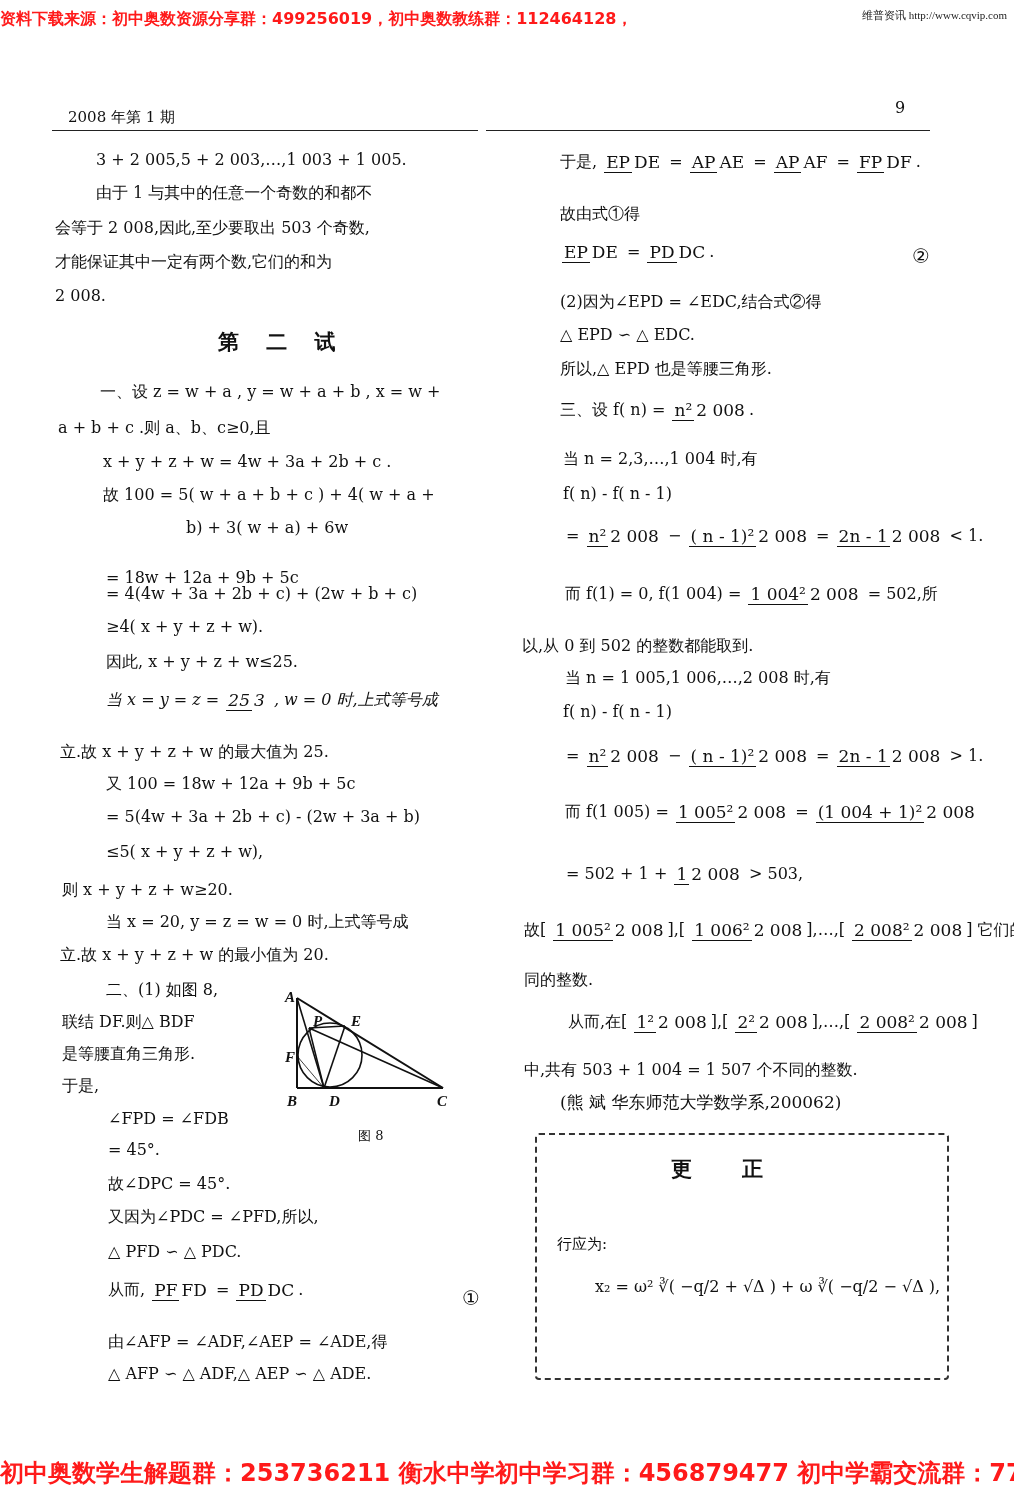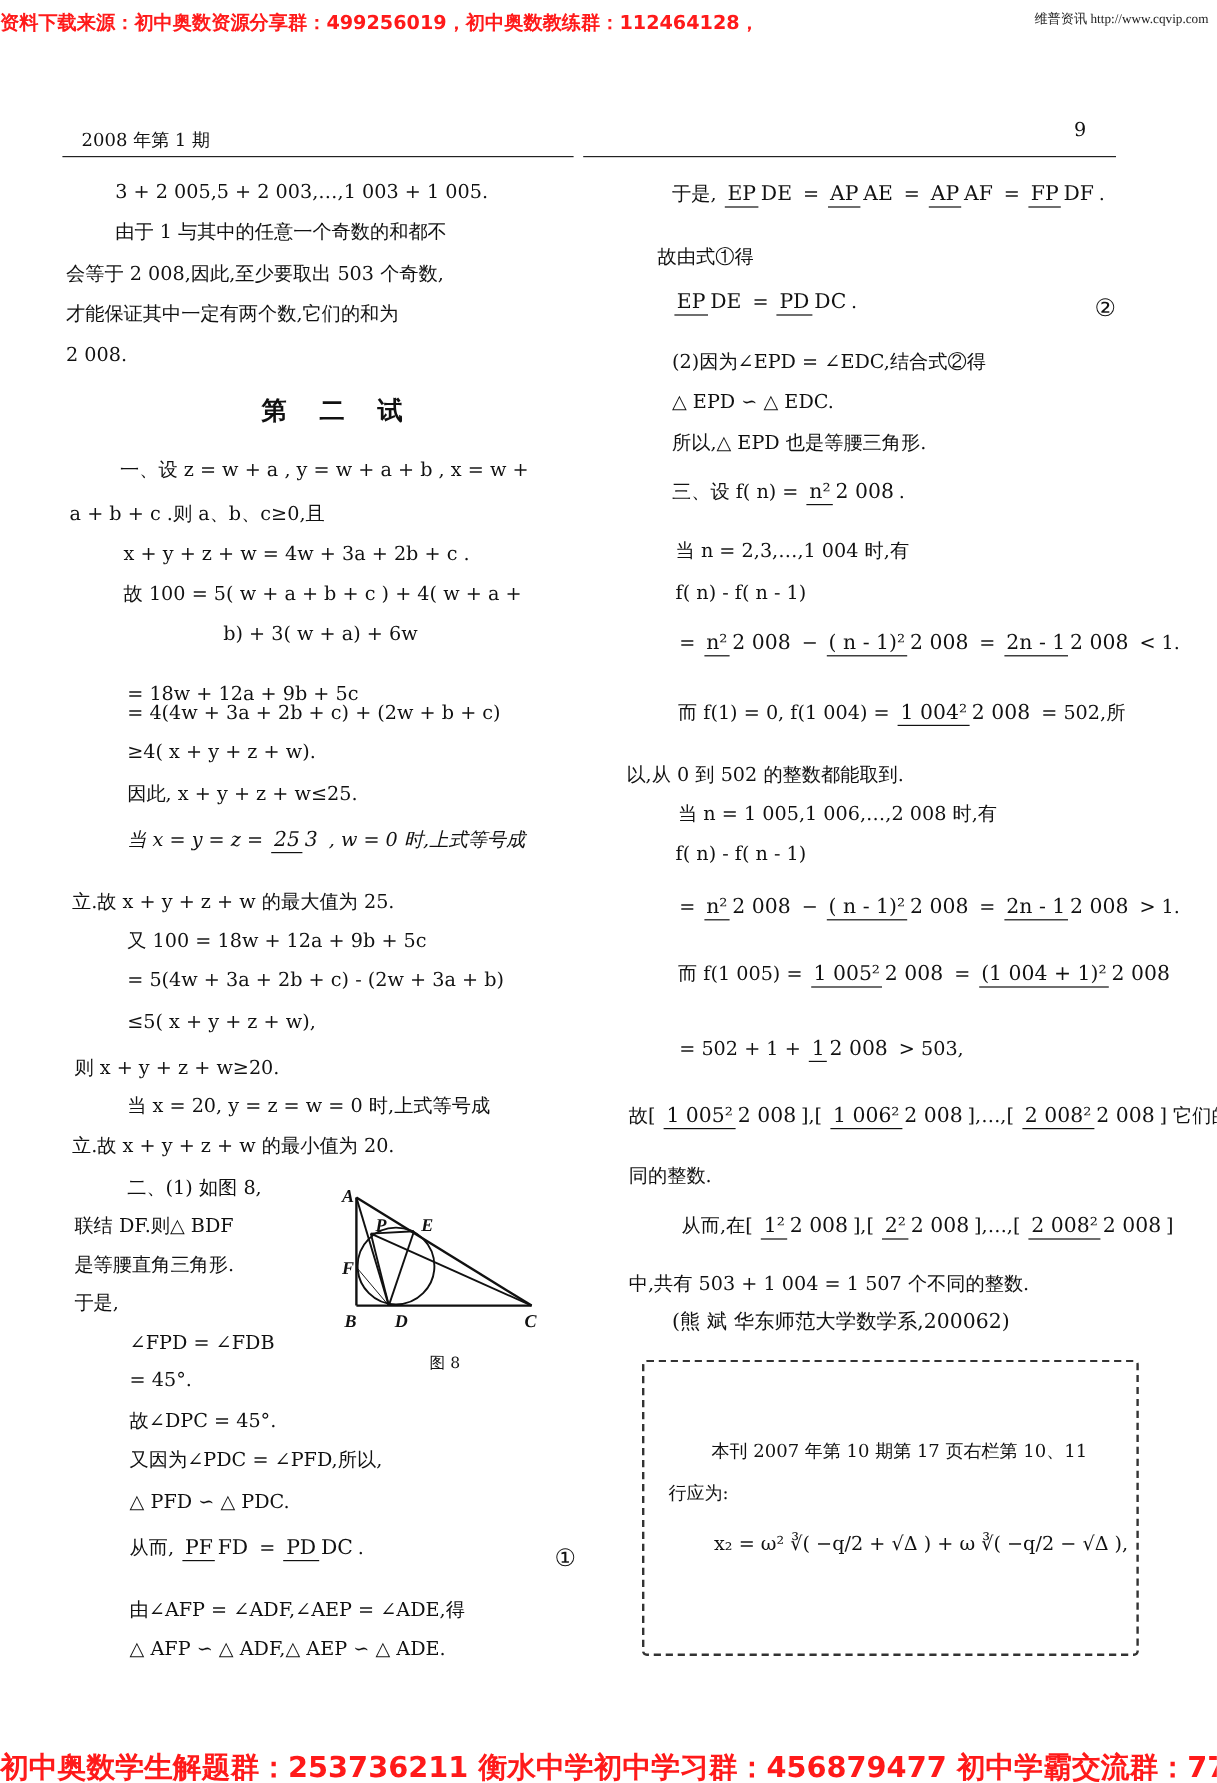--- a/index.html
+++ b/index.html
@@ -139,21 +139,21 @@
       </span> =
     <span class="frac">
         <span class="num">AP</span>
         <span class="den">AF</span>
       </span> =
     <span class="frac">
         <span class="num">FP</span>
         <span class="den">DF</span>
       </span>.
   </div>
-  <div class="line" style="top:202px; left:548px;">故由式①得</div>
+  <div class="line" style="top:202px; left:560px;">故由式①得</div>
   <div class="line" style="top:240px; left:560px;">
     <span class="frac">
         <span class="num">EP</span>
         <span class="den">DE</span>
       </span> =
     <span class="frac">
         <span class="num">PD</span>
         <span class="den">DC</span>
       </span>.
   </div>
@@ -262,16 +262,16 @@
     <span class="frac">
         <span class="num">2 008²</span>
         <span class="den">2 008</span>
       </span>]
   </div>
   <div class="line" style="top:1058px; left:524px;">中,共有 503 + 1 004 = 1 507 个不同的整数.</div>
   <div class="line" style="top:1090px; left:560px; font-size:17px;">(熊    斌    华东师范大学数学系,200062)</div>
 </div>
 
 <div class="box">
-  <div class="line" style="top:62px; left:56px;">本刊 2007 年第 10 期第 17 页右栏第 10、11</div>
+  <div class="box-title">更正</div>
   <div class="line" style="top:97px; left:20px;">行应为:</div>
   <div class="line" style="top:140px; left:58px; font-size:16px;">x₂ = ω² ∛( −q/2 + √Δ ) + ω ∛( −q/2 − √Δ ),</div>
 </div>
 
 </body></html>

